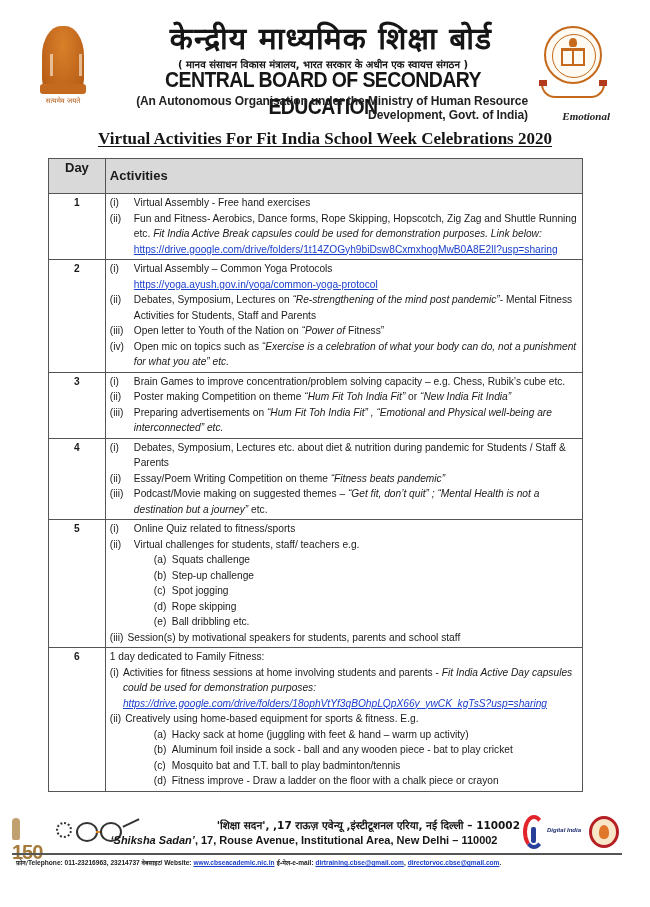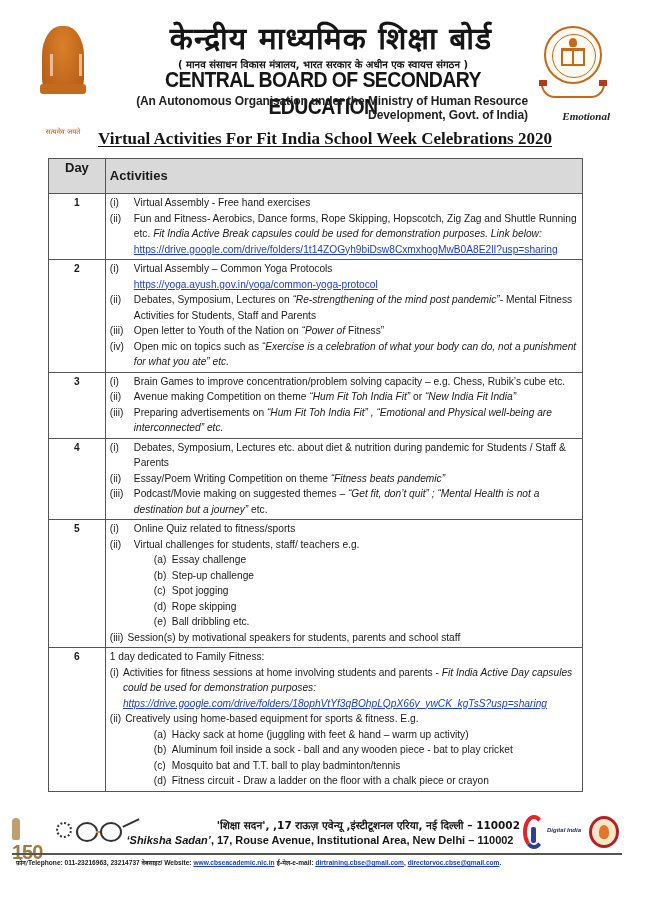--- a/index.html
+++ b/index.html
@@ -8,21 +8,21 @@
 
   
   .emblem { position: absolute; left: 38px; top: 26px; width: 50px; height: 82px; }
   .emblem .lion { position: absolute; left: 4px; top: 0; width: 42px; height: 66px;
     background: radial-gradient(ellipse at 50% 30%, #d9802a 0%, #c46a1e 55%, #b25a14 100%);
     border-radius: 45% 45% 20% 20%; }
   .emblem .lion:before { content: ""; position: absolute; left: 8px; top: 28px; width: 26px; height: 22px;
     border-left: 3px solid #fff3e0; border-right: 3px solid #fff3e0; opacity: .6; }
   .emblem .base { position: absolute; left: 2px; top: 58px; width: 46px; height: 10px; background: #c46a1e; border-radius: 3px; }
   .emblem .motto { position: absolute; left: 0; top: 70px; width: 50px; text-align: center;
-    font-size: 7px; color: #b25a14; font-family: "DejaVu Sans", sans-serif; margin-top: 31px; }
+    font-size: 7px; color: #b25a14; font-family: "DejaVu Sans", sans-serif; }
 
   .hindi-title { position: absolute; left: 126px; top: 22px; width: 410px; text-align: center;
     font-family: "DejaVu Sans", sans-serif; font-weight: bold; font-size: 30px; letter-spacing: 1px; color: #151515; line-height: 34px; }
   .hindi-sub { position: absolute; left: 118px; top: 57px; width: 410px; text-align: center;
     font-family: "DejaVu Sans", sans-serif; font-weight: bold; font-size: 10px; color: #151515; }
   .eng-title { position: absolute; left: 118px; top: 70px; width: 410px; text-align: center;
     font-family: "Liberation Sans", sans-serif; font-weight: bold; font-size: 19.5px; letter-spacing: -0.6px; color: #151515; transform: scaleY(1.15); }
   .eng-sub { position: absolute; left: 118px; top: 94px; width: 410px; text-align: right;
     font-family: "Liberation Sans", sans-serif; font-weight: bold; font-size: 12px; color: #222; letter-spacing: -0.1px; }
 
@@ -72,21 +72,21 @@
   .g150 .figure { display: inline-block; width: 8px; height: 22px; background: #c0a070; border-radius: 4px 4px 2px 2px; vertical-align: top; margin-right: 1px; }
   .chakra { position: absolute; left: 38px; top: 8px; width: 16px; height: 16px; border-radius: 50%; border: 2px dotted #333; }
   .glasses { position: absolute; left: 58px; top: 6px; width: 62px; height: 28px; }
   .glasses .lens { position: absolute; top: 2px; width: 22px; height: 20px; border-radius: 50%; border: 2px solid #333; }
   .glasses .lens.l { left: 0; } .glasses .lens.r { left: 24px; }
   .glasses .lens.l:after { content: ""; position: absolute; right: -4px; top: 7px; width: 4px; height: 2px; background: #e38a2c; }
   .glasses .arm { position: absolute; left: 46px; top: 2px; width: 18px; height: 2px; background: #333; transform: rotate(-25deg); }
 
   .ftr-hindi { position: absolute; left: 120px; top: 818px; width: 400px; text-align: right;
     font-family: "DejaVu Sans", sans-serif; font-weight: bold; font-size: 10.5px; color: #151515; }
-  .ftr-eng { position: absolute; left: 120px; top: 834px; width: 400px; text-align: center;
+  .ftr-eng { position: absolute; left: 104px; top: 834px; width: 400px; text-align: center;
     font-family: "Liberation Sans", sans-serif; font-weight: bold; font-size: 11px; color: #151515; }
   .ftr-eng em { font-style: italic; }
 
   .digital-india { position: absolute; left: 523px; top: 815px; width: 58px; height: 38px; }
   .digital-india .swoosh { position: absolute; left: 0; top: 0; width: 22px; height: 34px; border-radius: 50%;
     border: 4px solid #e2242b; border-right-color: transparent; border-bottom-color: #2a3f9a; }
   .digital-india .i { position: absolute; left: 8px; top: 12px; width: 5px; height: 16px; background: #2a3f9a; border-radius: 2px; }
   .digital-india .label { position: absolute; left: 24px; top: 12px; font-size: 6px; font-weight: bold; font-style: italic; color: #1b2a6b; white-space: nowrap; }
 
   .swachh { position: absolute; left: 589px; top: 816px; width: 30px; height: 32px; border-radius: 50%;
@@ -174,21 +174,21 @@
 
     <tr>
       <td class="day">3</td>
       <td class="acts">
         <div class="item">
           <span class="num">(i)</span>
           <span class="txt">Brain Games to improve concentration/problem solving capacity – e.g. Chess, Rubik’s cube etc.</span>
         </div>
         <div class="item">
           <span class="num">(ii)</span>
-          <span class="txt"><span>Avenue making Competition on theme </span><em>“Hum Fit Toh India Fit”</em><span> or </span><em>“New India Fit India”</em></span>
+          <span class="txt"><span>Poster making Competition on theme </span><em>“Hum Fit Toh India Fit”</em><span> or </span><em>“New India Fit India”</em></span>
         </div>
         <div class="item">
           <span class="num">(iii)</span>
           <span class="txt"><span>Preparing advertisements on </span><em>“Hum Fit Toh India Fit” , “Emotional and Physical well-being are interconnected” etc.</em></span>
         </div>
       </td>
     </tr>
 
     <tr>
       <td class="day">4</td>
@@ -214,21 +214,21 @@
         <div class="item">
           <span class="num">(i)</span>
           <span class="txt">Online Quiz related to fitness/sports</span>
         </div>
         <div class="item">
           <span class="num">(ii)</span>
           <span class="txt">Virtual challenges for students, staff/ teachers e.g.</span>
         </div>
         <div class="sub">
           <span class="num">(a)</span>
-          <span class="txt">Essay challenge</span>
+          <span class="txt">Squats challenge</span>
         </div>
         <div class="sub">
           <span class="num">(b)</span>
           <span class="txt">Step-up challenge</span>
         </div>
         <div class="sub">
           <span class="num">(c)</span>
           <span class="txt">Spot jogging</span>
         </div>
         <div class="sub">
@@ -265,21 +265,21 @@
         <div class="sub">
           <span class="num">(b)</span>
           <span class="txt">Aluminum foil inside a sock - ball and any wooden piece - bat to play cricket</span>
         </div>
         <div class="sub">
           <span class="num">(c)</span>
           <span class="txt">Mosquito bat and T.T. ball to play badminton/tennis</span>
         </div>
         <div class="sub">
           <span class="num">(d)</span>
-          <span class="txt">Fitness circuit - Draw a ladder on the floor with a chalk piece or crayon</span>
+          <span class="txt">Fitness improve - Draw a ladder on the floor with a chalk piece or crayon</span>
         </div>
       </td>
     </tr>
   </tbody>
 </table>
 
 <div class="ftr-logos-left">
   <div class="g150"><span class="figure"></span><span>150</span></div>
   <div class="chakra" style="left:44px;"></div>
   <div class="glasses" style="left:64px;">

